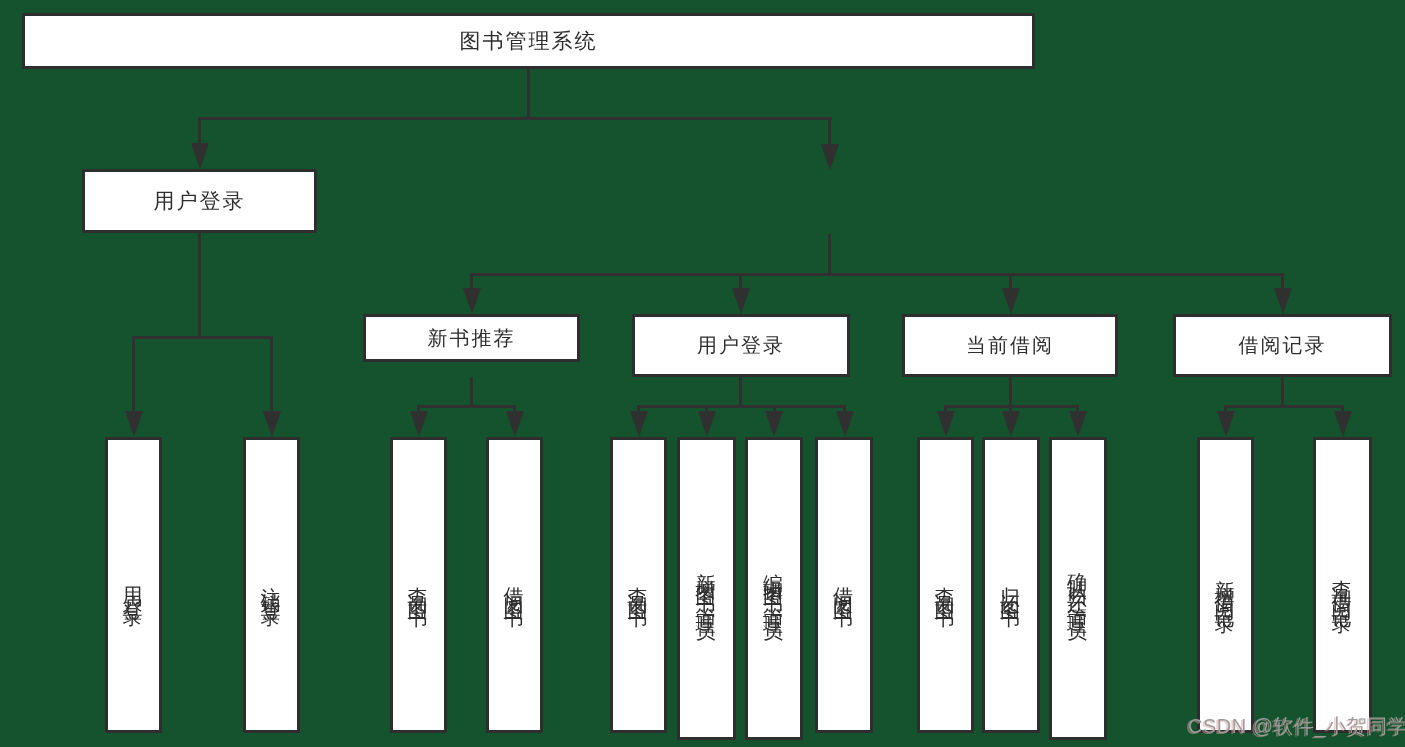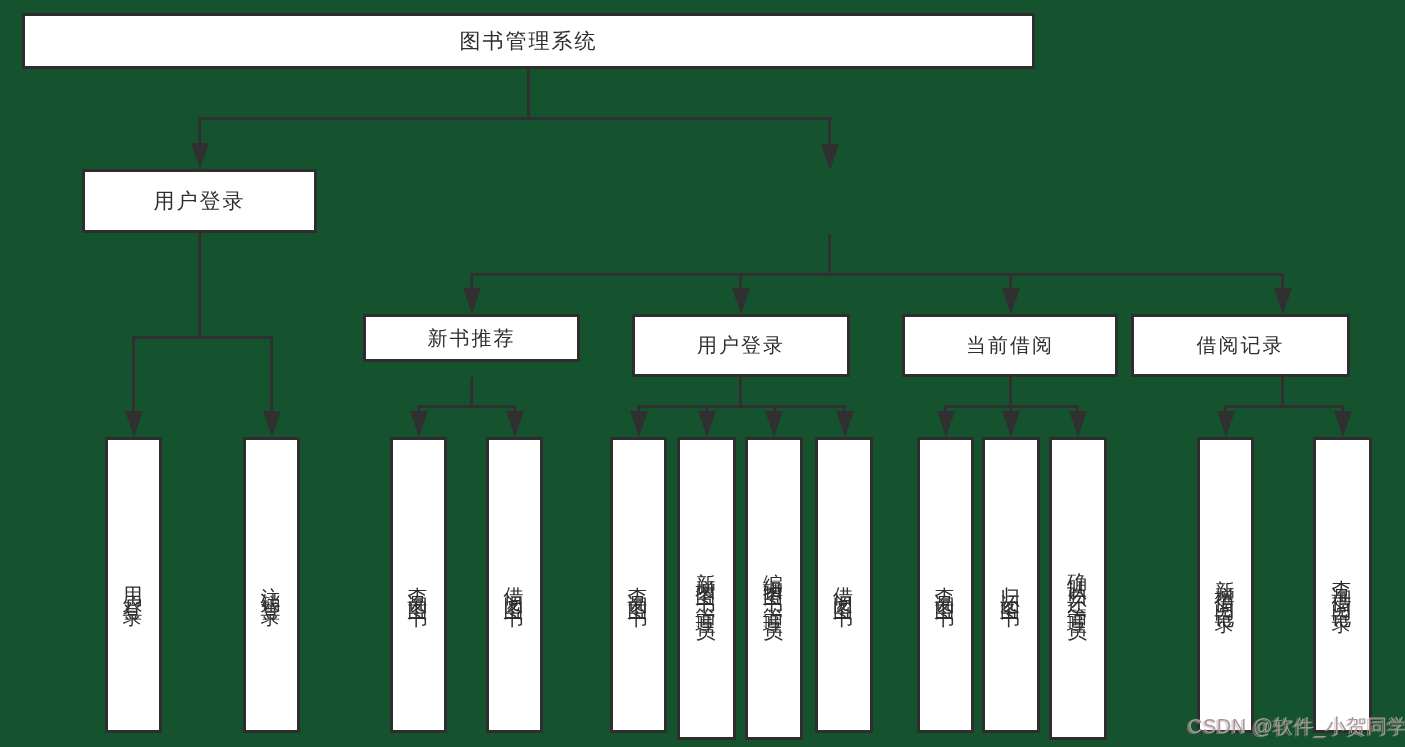--- a/index.html
+++ b/index.html
@@ -90,21 +90,21 @@
 
   <div class="box lvl3" style="left:363px;top:314px;width:217px;height:48px">
     <span class="lbl">新书推荐</span>
   </div>
   <div class="box lvl3" style="left:632px;top:314px;width:218px;height:63px">
     <span class="lbl">用户登录</span>
   </div>
   <div class="box lvl3" style="left:902px;top:314px;width:216px;height:63px">
     <span class="lbl">当前借阅</span>
   </div>
-  <div class="box lvl3" style="left:1131px;top:314px;width:219px;height:63px">
+  <div class="box lvl3" style="left:1173px;top:314px;width:219px;height:63px">
     <span class="lbl">借阅记录</span>
   </div>
 
   <div class="ln" style="left:470px;top:377px;width:3px;height:28px"></div>
   <div class="ln" style="left:417px;top:405px;width:99px;height:3px"></div>
   <div class="ln" style="left:417px;top:405px;width:3px;height:6px"></div>
   <div class="ah" style="left:410px;top:411px"></div>
   <div class="ln" style="left:513px;top:405px;width:3px;height:6px"></div>
   <div class="ah" style="left:506px;top:411px"></div>
 

